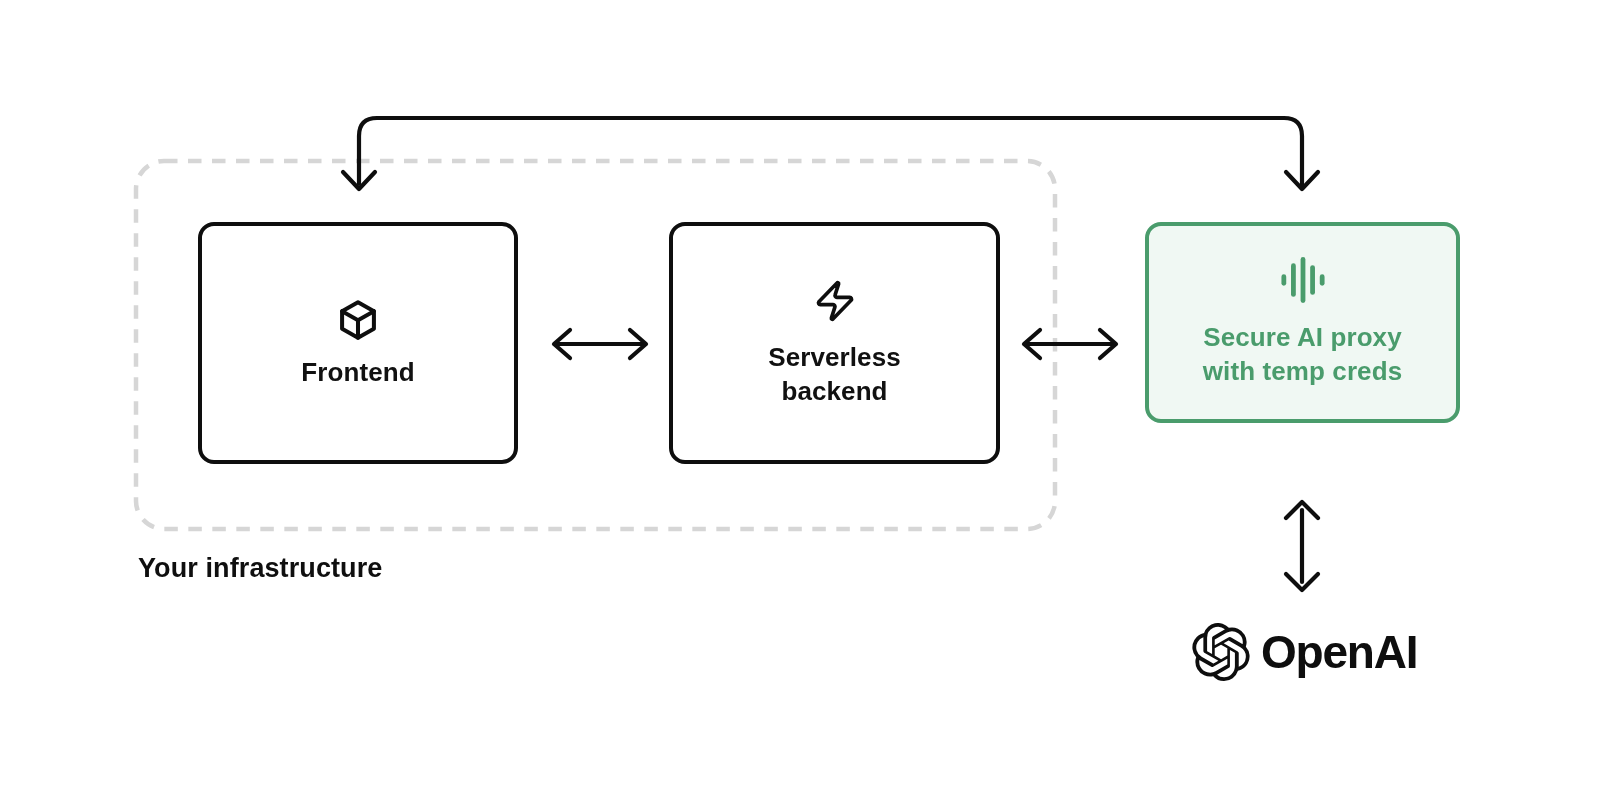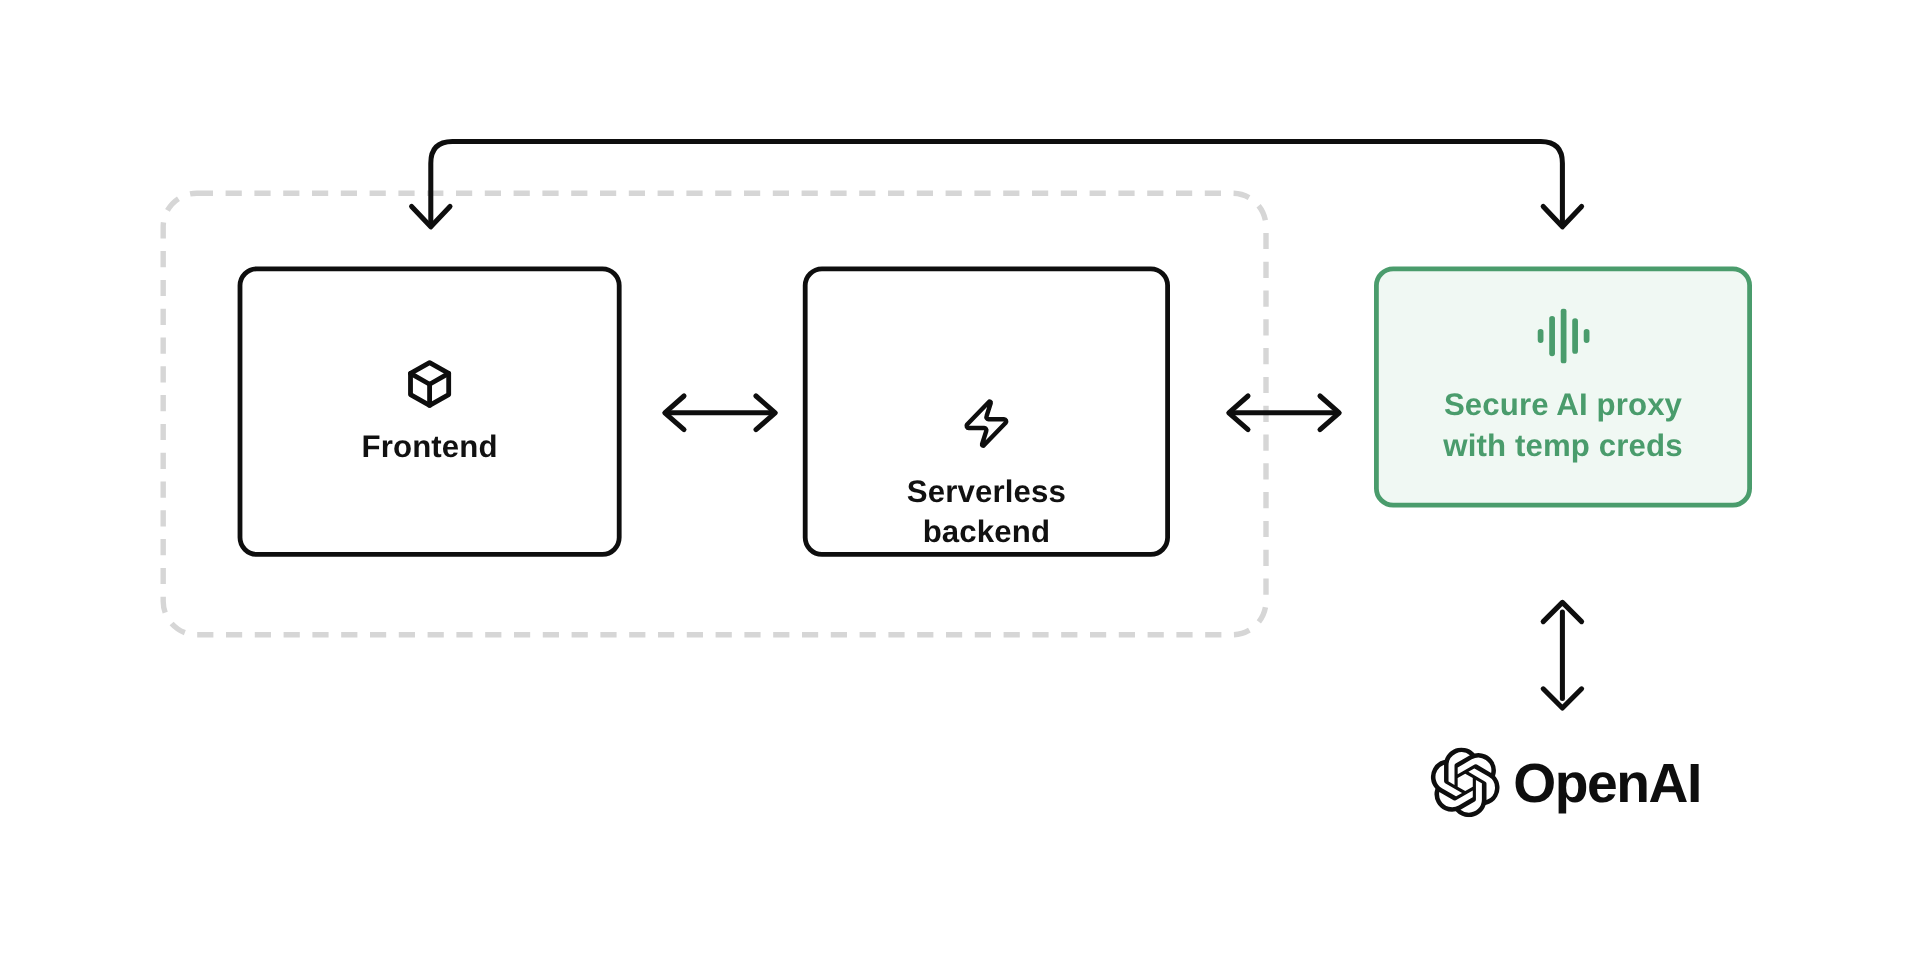--- a/index.html
+++ b/index.html
@@ -31,21 +31,21 @@
     align-items: center;
     justify-content: center;
     gap: 17px;
     text-align: center;
   }
   .node-black {
     border: 4.5px solid #0e0e0e;
     background: #ffffff;
   }
   .node-frontend  { left: 198px; top: 222px; width: 320px; height: 242px; gap: 12px; }
-  .node-backend   { left: 669px; top: 222px; width: 306px; height: 242px; justify-content: flex-end; }
+  .node-backend   { left: 669px; top: 222px; width: 331px; height: 242px; }
   .node-proxy {
     left: 1145px; top: 222px; width: 315px; height: 201px;
     border: 4.5px solid #4a9c6c;
     background: #f0f8f3;
     text-align: center;
   }
   .node-label {
     font-size: 26px;
     font-weight: 700;
     line-height: 34px;
@@ -127,20 +127,21 @@
     <svg class="icon" width="46" height="46" viewBox="0 0 48 48" fill="none" stroke="#4a9c6c" stroke-width="5" stroke-linecap="round">
       <path d="M4 20.5 V27.5"></path>
       <path d="M14 9 V39"></path>
       <path d="M24 2.5 V45.5"></path>
       <path d="M34 11 V37"></path>
       <path d="M44 20.5 V27.5"></path>
     </svg>
     <div class="node-label">Secure AI proxy with temp creds</div>
   </div>
 
+  <div class="infra-label">Your infrastructure</div>
 
   <div class="openai-row">
     <svg class="icon" width="58" height="58" viewBox="0 0 24 24" fill="#0e0e0e">
       <path d="M22.2819 9.8211a5.9847 5.9847 0 0 0-.5157-4.9108 6.0462 6.0462 0 0 0-6.5098-2.9A6.0651 6.0651 0 0 0 4.9807 4.1818a5.9847 5.9847 0 0 0-3.9977 2.9 6.0462 6.0462 0 0 0 .7427 7.0966 5.98 5.98 0 0 0 .511 4.9107 6.051 6.051 0 0 0 6.5146 2.9001A5.9847 5.9847 0 0 0 13.2599 24a6.0557 6.0557 0 0 0 5.7718-4.2058 5.9894 5.9894 0 0 0 3.9977-2.9001 6.0557 6.0557 0 0 0-.7475-7.0729zm-9.022 12.6081a4.4755 4.4755 0 0 1-2.8764-1.0408l.1419-.0804 4.7783-2.7582a.7948.7948 0 0 0 .3927-.6813v-6.7369l2.02 1.1686a.071.071 0 0 1 .038.0615v5.5826a4.504 4.504 0 0 1-4.4945 4.4849zm-9.6607-4.1254a4.4708 4.4708 0 0 1-.5346-3.0137l.142.0852 4.783 2.7582a.7712.7712 0 0 0 .7806 0l5.8428-3.3685v2.3324a.0804.0804 0 0 1-.0332.0615L9.74 19.9502a4.4992 4.4992 0 0 1-6.1408-1.6464zM2.3408 7.8956a4.485 4.485 0 0 1 2.3655-1.9728V11.6a.7664.7664 0 0 0 .3879.6765l5.8144 3.3543-2.0201 1.1685a.0757.0757 0 0 1-.071 0l-4.8303-2.7865A4.504 4.504 0 0 1 2.3408 7.8956zm16.5963 3.8558L13.1038 8.364 15.1192 7.2a.0757.0757 0 0 1 .071 0l4.8303 2.7913a4.4944 4.4944 0 0 1-.6765 8.1042v-5.6772a.79.79 0 0 0-.407-.667zm2.0107-3.0231l-.142-.0852-4.7735-2.7818a.7759.7759 0 0 0-.7854 0L9.409 9.2297V6.8974a.0662.0662 0 0 1 .0284-.0615l4.8303-2.7866a4.4992 4.4992 0 0 1 6.6802 4.66zM8.3065 12.863l-2.02-1.1638a.0804.0804 0 0 1-.038-.0567V6.0742a4.4992 4.4992 0 0 1 7.3757-3.4537l-.142.0805L8.704 5.459a.7948.7948 0 0 0-.3927.6813zm1.0976-2.3654l2.602-1.4998 2.6069 1.4998v2.9994l-2.5974 1.4997-2.6067-1.4997Z"></path>
     </svg>
     <span class="openai-word">OpenAI</span>
   </div>
 
 </div>
 

